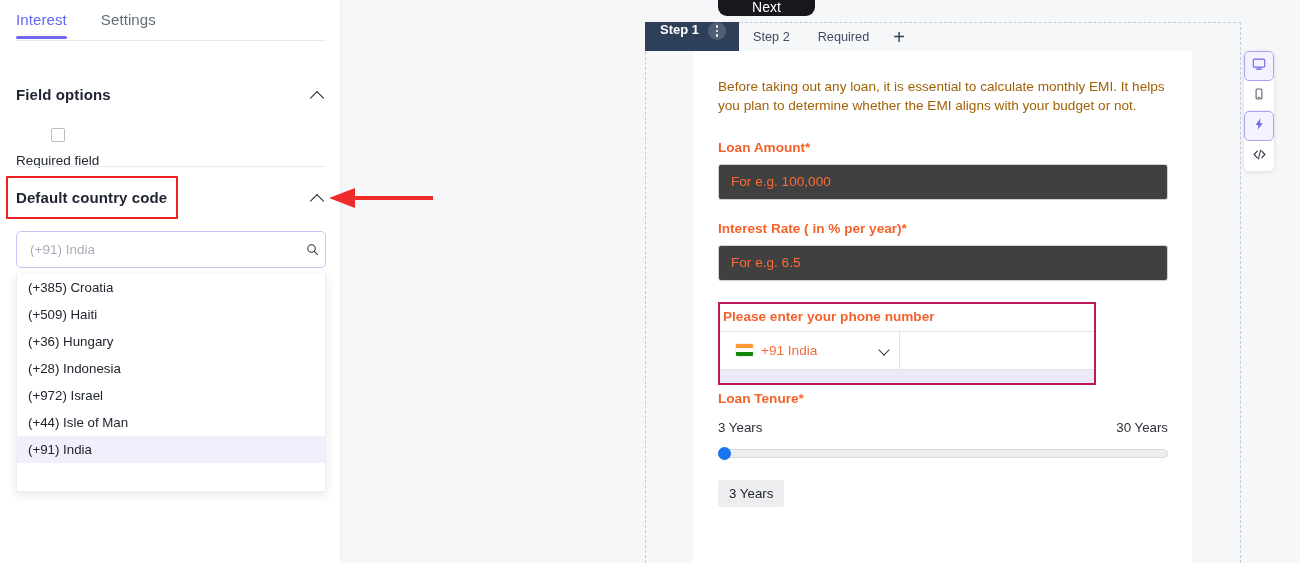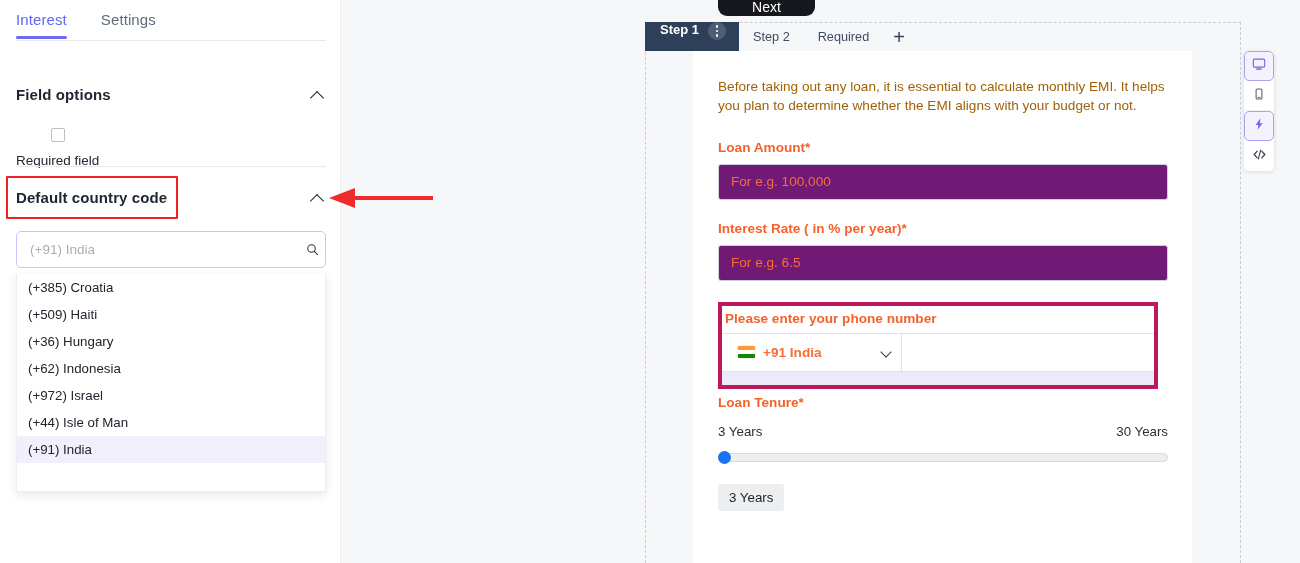--- a/index.html
+++ b/index.html
@@ -186,27 +186,27 @@
   .fld-label {
     font-size: 13.6px; font-weight: bold; color: #f4622c;
     margin-bottom: 9px;
   }
   .fld-input {
     width: 450px; height: 36px;
     border: 1px solid #ccd2dd; border-radius: 3px;
     display: flex; align-items: center;
     padding-left: 12px;
     font-size: 13.6px; color: #f96c38;
-    background: #701a75; margin-bottom: 21px;
+    background: #404040; margin-bottom: 21px;
   }
 
   
   .phone-block {
-    width: 440px;
-    border: 4px solid #be185d;
+    width: 378px;
+    border: 2px solid #be185d;
     margin-bottom: 6px;
     background: #fff;
   }
   .phone-label {
     font-size: 13.6px; font-weight: bold; color: #f4622c;
     padding: 5px 0 7px 3px;
   }
   .phone-row { display: flex; border-top: 1px solid #dfe3ea; }
   .phone-cc {
     width: 180px; height: 37px;
@@ -215,21 +215,21 @@
     border-right: 1px solid #dfe3ea;
     font-size: 13.6px; color: #f96c38;
     cursor: pointer;
   }
   .flag {
     width: 17px; height: 12px; border-radius: 1px; overflow: hidden;
     display: flex; flex-direction: column; flex: none;
     box-shadow: 0 0 0 .5px rgba(0,0,0,.12);
   }
   .flag i { display: block; height: 4px; }
-  .cc-text { flex: 1; font-weight: bold; }
+  .cc-text { flex: 1; }
   .cc-chev {
     width: 9px; height: 9px; position: relative; flex: none;
   }
   .cc-chev:before {
     content: ""; position: absolute; left: 0; top: 0;
     width: 7px; height: 7px;
     border-right: 1.5px solid #2e3c52; border-bottom: 1.5px solid #2e3c52;
     transform: rotate(45deg);
   }
   .phone-num { flex: 1; height: 37px; }
@@ -324,21 +324,21 @@
           <circle cx="6.8" cy="6.8" r="4.6" fill="none" stroke="#2b3340" stroke-width="1.3"></circle>
           <line x1="10.3" y1="10.3" x2="14.2" y2="14.2" stroke="#2b3340" stroke-width="1.3" stroke-linecap="round"></line>
         </svg>
       </span>
     </div>
 
     <div class="dropdown">
       <div class="dd-item">(+385) Croatia</div>
       <div class="dd-item">(+509) Haiti</div>
       <div class="dd-item">(+36) Hungary</div>
-      <div class="dd-item">(+62) Indonesia</div>
+      <div class="dd-item">(+28) Indonesia</div>
       <div class="dd-item">(+972) Israel</div>
       <div class="dd-item">(+44) Isle of Man</div>
       <div class="dd-item selected">(+91) India</div>
     </div>
   </div>
 
   <div class="gutter"></div>
 
   <div class="canvas"></div>
 

